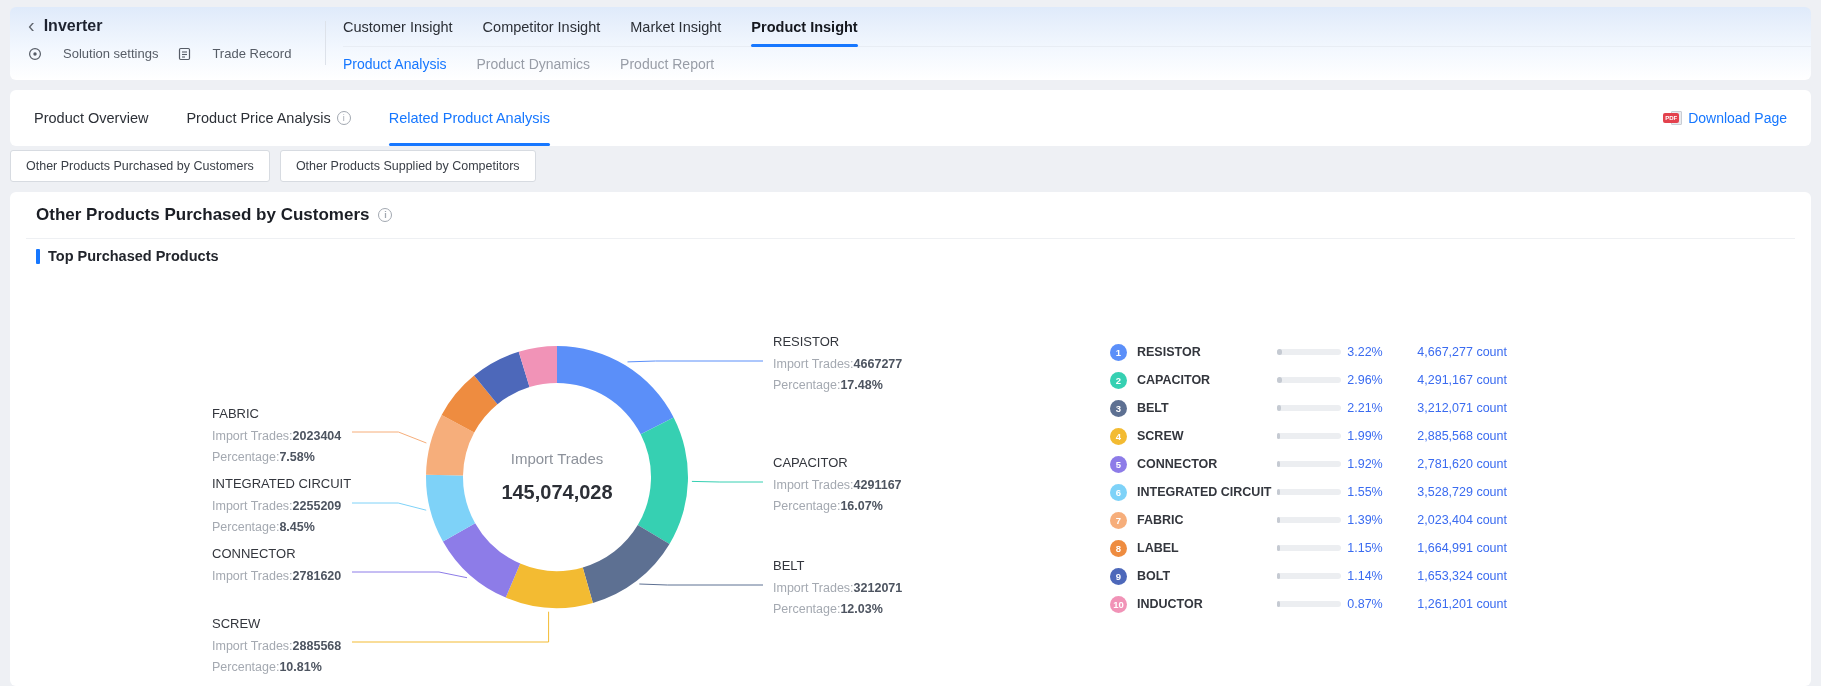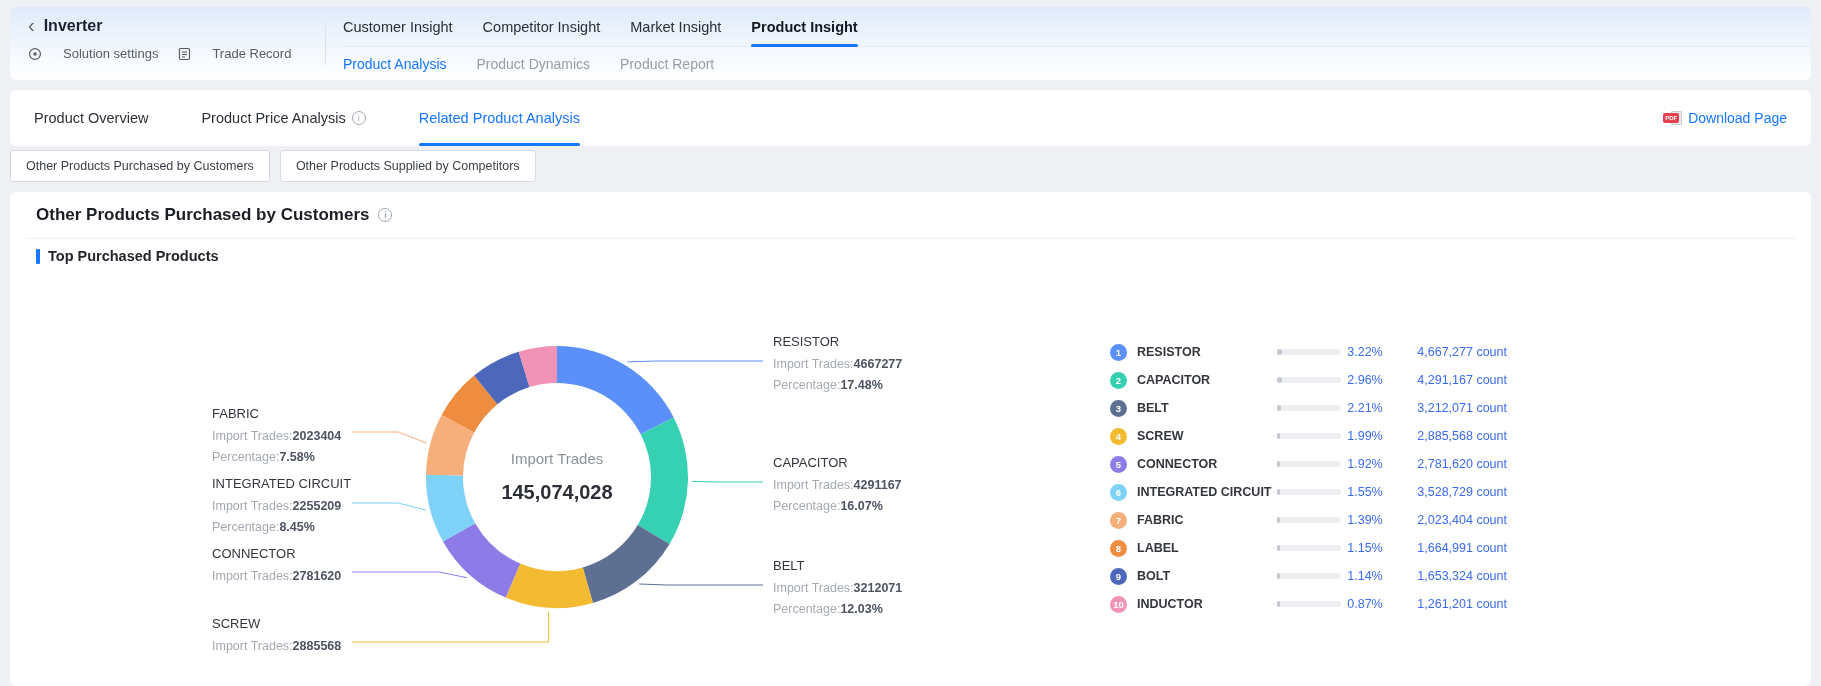--- a/index.html
+++ b/index.html
@@ -24,21 +24,21 @@
   .tab{height:100%;display:flex;align-items:center;position:relative;cursor:pointer;}
   .tab.active{font-weight:700;color:#15181f;}
   .tab.active::after{content:"";position:absolute;left:0;right:0;bottom:-1px;height:3px;
     background:#1677ff;border-radius:2px;}
   .subtabs-row{display:flex;gap:30px;height:34px;align-items:center;font-size:14px;color:#989da7;}
   .subtab{cursor:pointer;}
   .subtab.active{color:#1677ff;}
 
   
   .nav-card{left:10px;top:90px;width:1801px;height:56px;}
-  .nav-items{position:absolute;left:24px;top:0;bottom:0;display:flex;gap:53px;}
+  .nav-items{position:absolute;left:24px;top:0;bottom:0;display:flex;gap:38px;}
   .nav-item{height:100%;display:flex;align-items:center;gap:6px;font-size:14.5px;color:#2c3037;
     position:relative;cursor:pointer;}
   .nav-item.active{color:#1677ff;}
   .nav-item.active::after{content:"";position:absolute;left:0;right:0;bottom:0;height:3px;
     background:#1677ff;border-radius:2px;}
   .info-icon{width:14px;height:14px;border-radius:50%;border:1px solid #a2a8b1;color:#a2a8b1;
     font-size:9px;font-style:normal;display:inline-flex;align-items:center;justify-content:center;
     box-sizing:border-box;cursor:pointer;}
   .download-link{position:absolute;right:24px;top:0;bottom:0;display:flex;align-items:center;gap:6px;
     color:#1677ff;font-size:14px;cursor:pointer;}
@@ -210,20 +210,21 @@
           <div class="co-line"><span class="co-pre">Percentage:</span><span class="co-val">16.07%</span></div>
         </div>
         <div class="callout" style="left: 763px; top: 366px;">
           <div class="co-name">BELT</div>
           <div class="co-line"><span class="co-pre">Import Trades:</span><span class="co-val">3212071</span></div>
           <div class="co-line"><span class="co-pre">Percentage:</span><span class="co-val">12.03%</span></div>
         </div>
         <div class="callout" style="left: 202px; top: 424px;">
           <div class="co-name">SCREW</div>
           <div class="co-line"><span class="co-pre">Import Trades:</span><span class="co-val">2885568</span></div>
+          <div class="co-line"><span class="co-pre">Percentage:</span><span class="co-val">10.81%</span></div>
         </div>
         <div class="callout" style="left: 202px; top: 354px;">
           <div class="co-name">CONNECTOR</div>
           <div class="co-line"><span class="co-pre">Import Trades:</span><span class="co-val">2781620</span></div>
         </div>
         <div class="callout" style="left: 202px; top: 284px;">
           <div class="co-name">INTEGRATED CIRCUIT</div>
           <div class="co-line"><span class="co-pre">Import Trades:</span><span class="co-val">2255209</span></div>
           <div class="co-line"><span class="co-pre">Percentage:</span><span class="co-val">8.45%</span></div>
         </div>

